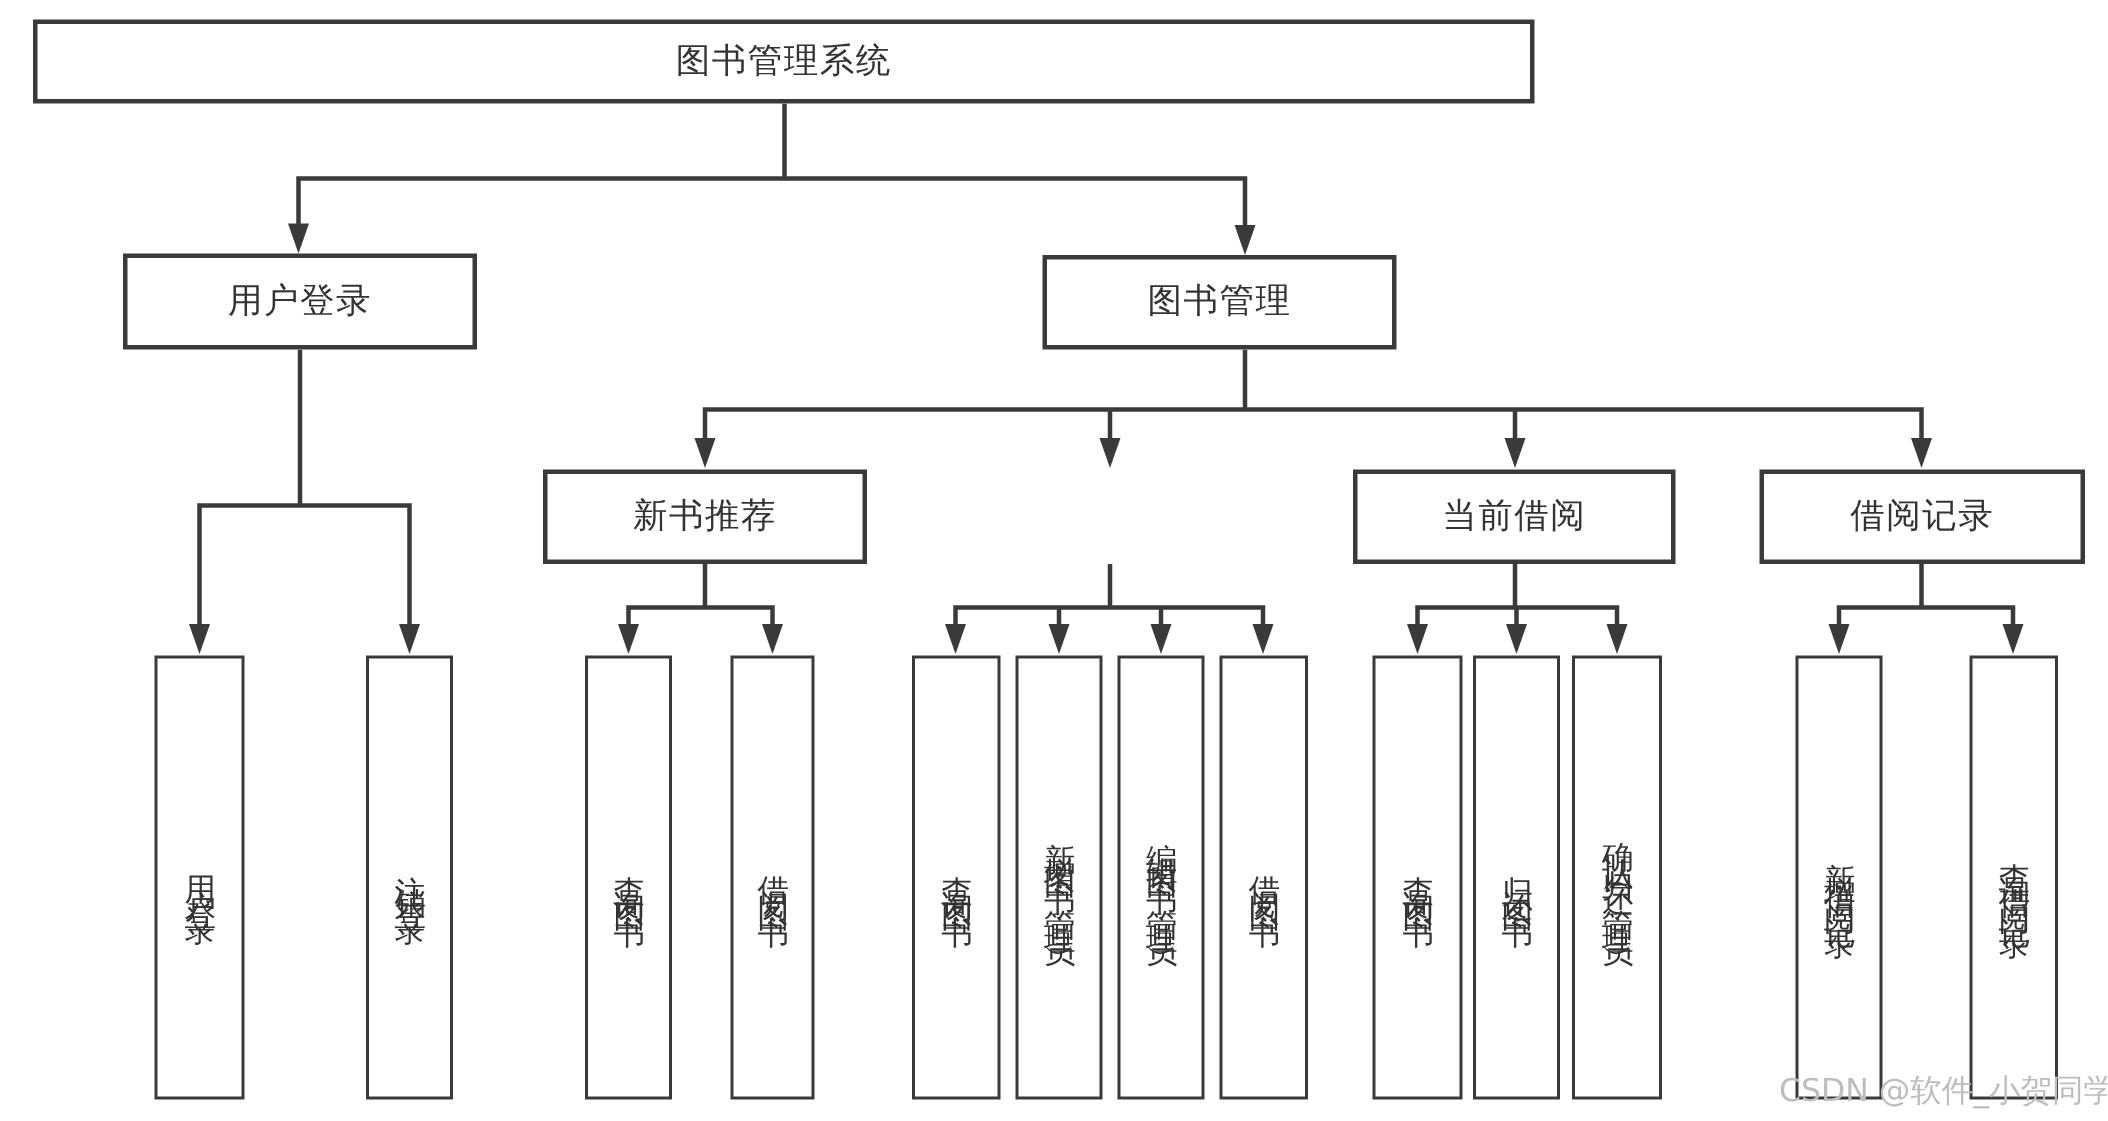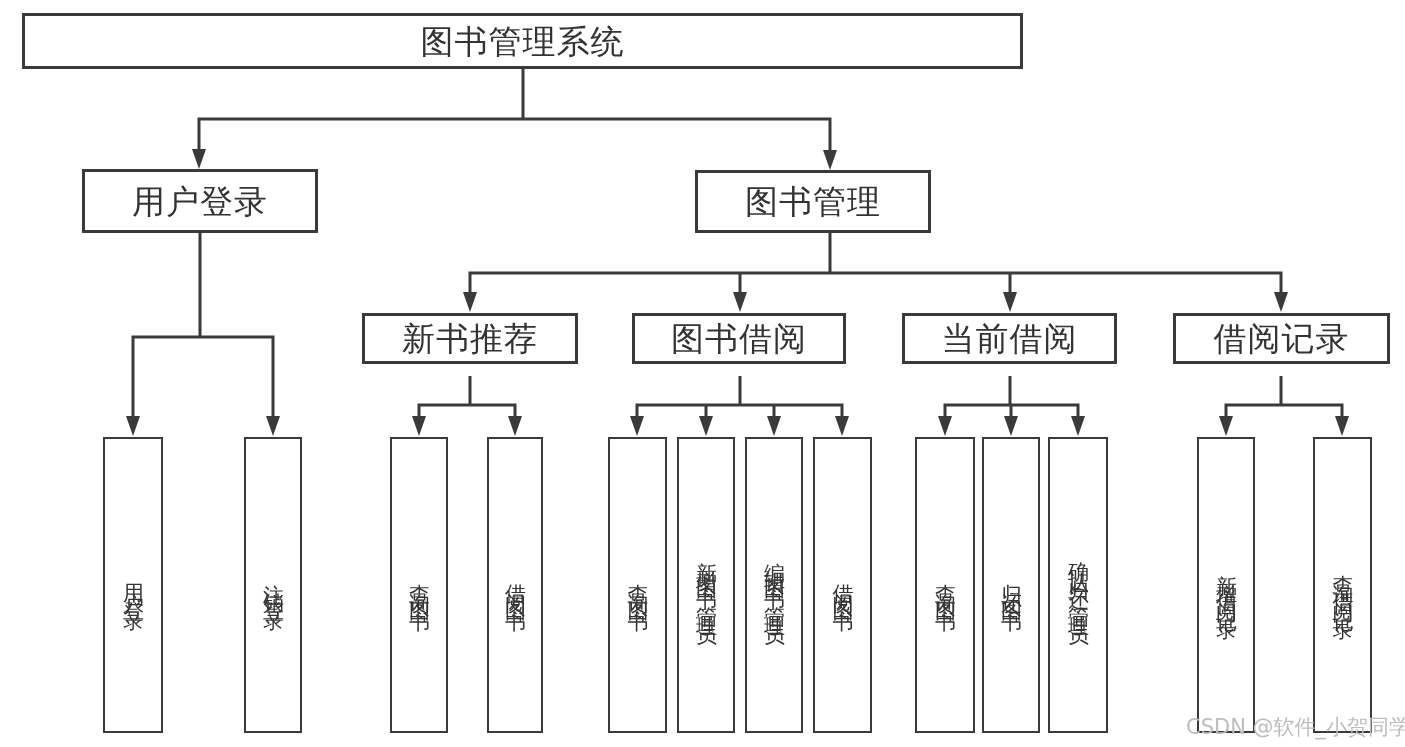--- a/index.html
+++ b/index.html
@@ -35,29 +35,29 @@
   }
   .box {
     position: absolute;
     box-sizing: border-box;
     background: #ffffff;
     border: 3px solid #3a3a3a;
     display: flex;
     align-items: center;
     justify-content: center;
     z-index: 2;
-    font-size: 33px;
+    font-size: 23px;
     line-height: 1;
     letter-spacing: 1px;
     white-space: nowrap;
   }
   .root    { left: 22px;   top: 13px;  width: 1001px; height: 56px; }
   .n-user  { left: 82px;   top: 169px; width: 236px;  height: 64px; }
   .n-bmgmt { left: 695px;  top: 170px; width: 236px;  height: 63px; }
-  .n-l3    { top: 313px;   height: 51px; }
+  .n-l3    { top: 313px;   height: 63px; }
   .n-newrec  { left: 362px;  width: 216px; }
   .n-borrow  { left: 632px;  width: 214px; }
   .n-current { left: 902px;  width: 215px; text-align: center; }
   .n-records { left: 1173px; width: 217px; }
   .leaf {
     top: 437px;
     height: 296px;
     border-width: 2.5px;
     font-size: 21px;
     letter-spacing: 0;
@@ -147,21 +147,20 @@
       <polygon points="1335,416 1349,416 1342,436"></polygon>
     </g>
   </svg>
 
   <div class="box root">图书管理系统</div>
 
   <div class="box n-user">用户登录</div>
   <div class="box n-bmgmt">图书管理</div>
 
   <div class="box n-l3 n-newrec">新书推荐</div>
-  <div class="box n-l3 n-borrow">图书借阅</div>
   <div class="box n-l3 n-current">当前借阅</div>
   <div class="box n-l3 n-records">借阅记录</div>
 
   <div class="box leaf lf-a1">
     <span class="vtext">用户登录</span>
   </div>
   <div class="box leaf lf-a2">
     <span class="vtext">注销登录</span>
   </div>
 

